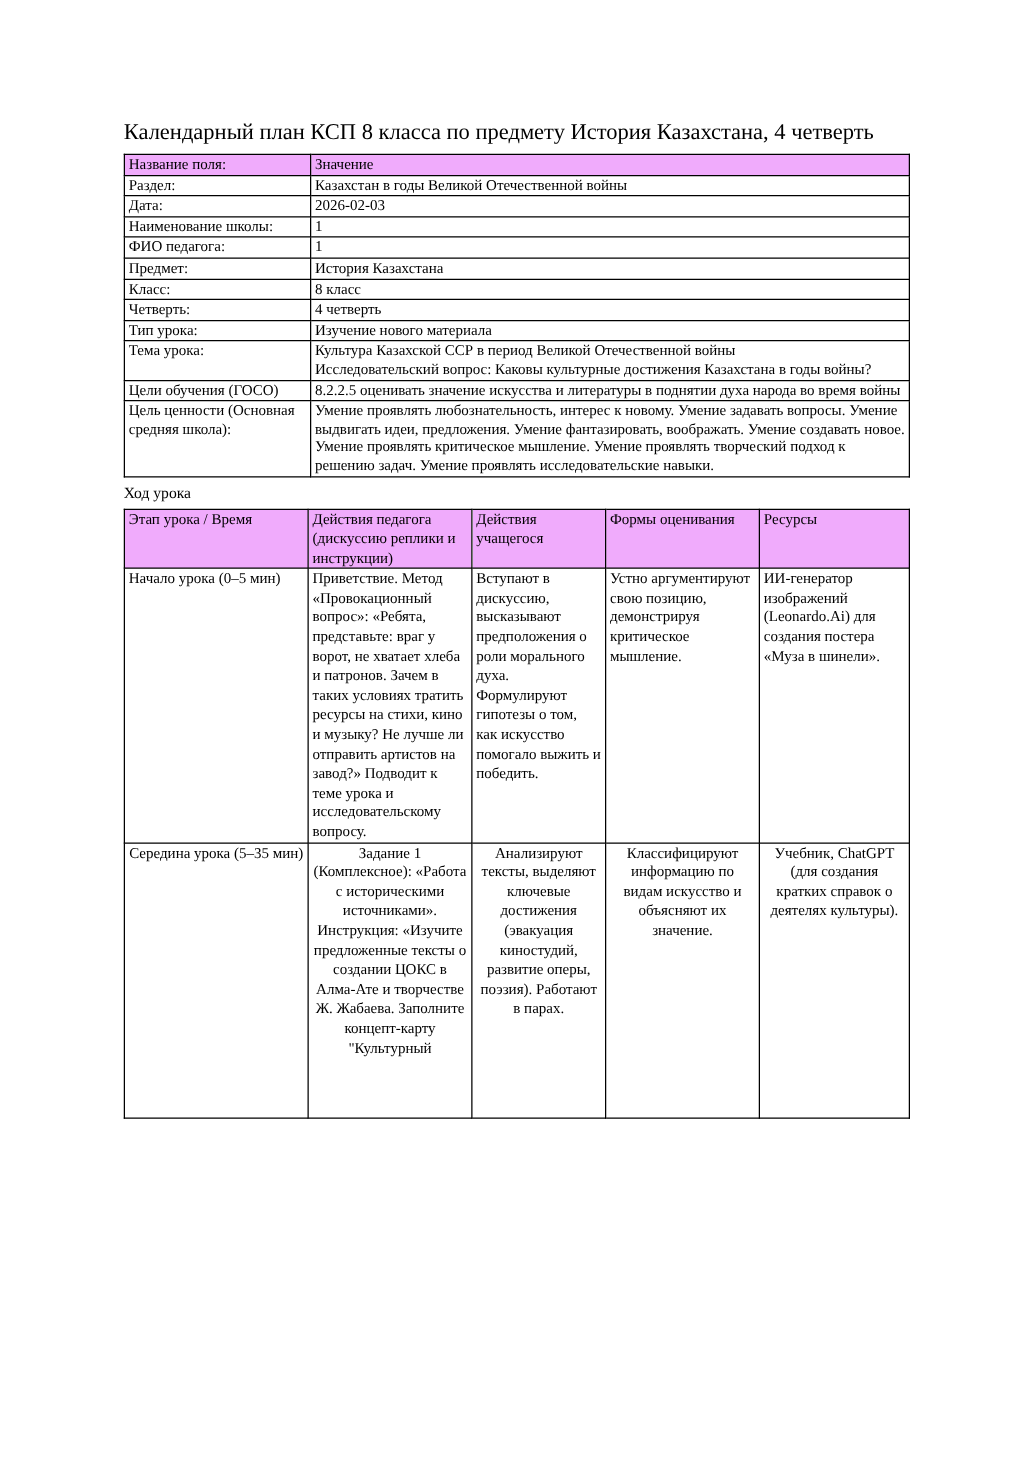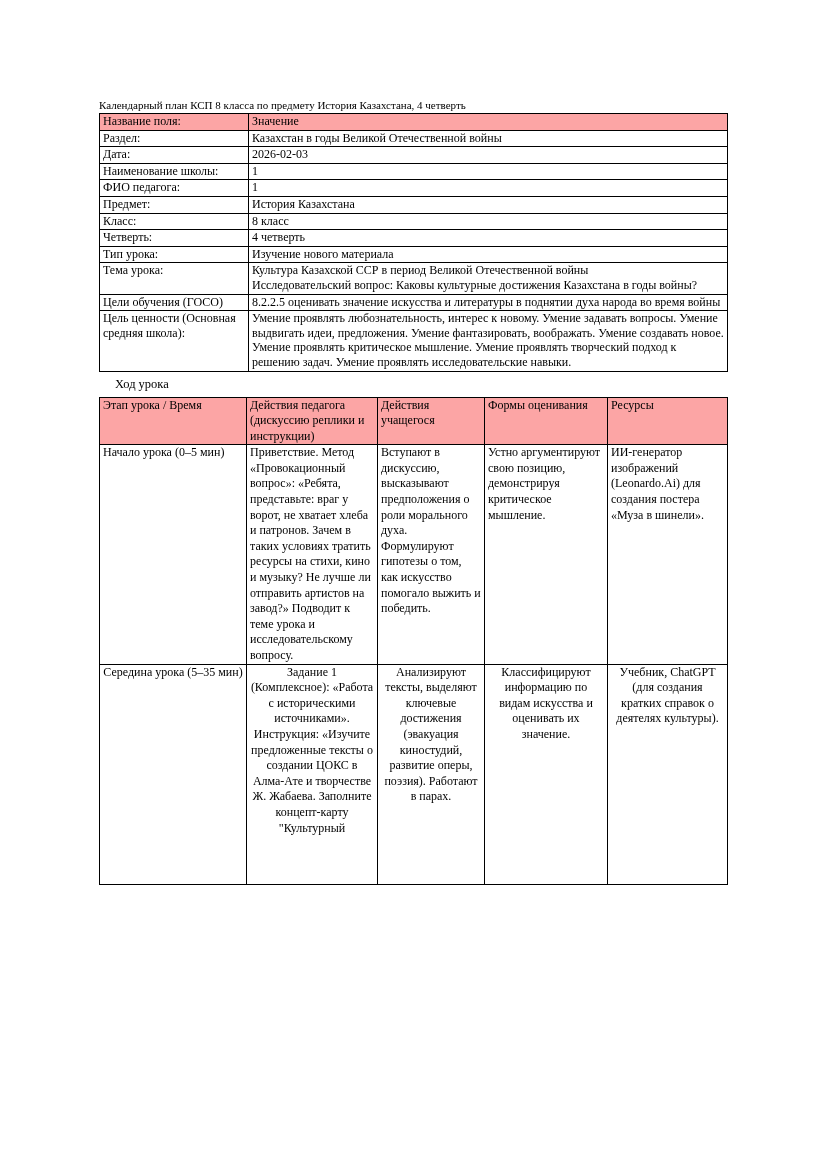--- a/index.html
+++ b/index.html
@@ -16,46 +16,47 @@
     background: #ffffff;
     overflow: hidden;
   }
   .content {
     position: absolute;
     left: 99px;
     top: 98px;
     width: 628px;
   }
   .doc-title {
-    font-size: 11px;
+    font-size: 18px;
     line-height: 15px;
+    margin-bottom: 10px;
     white-space: nowrap;
   }
   table {
     border-collapse: collapse;
     table-layout: fixed;
     width: 628px;
   }
   td {
     border: 1px solid #000000;
     vertical-align: top;
     text-align: left;
     padding: 0 3px;
     font-size: 12px;
     font-weight: normal;
     white-space: pre-line;
     overflow-wrap: break-word;
     overflow: hidden;
   }
   .info-table td { line-height: 14.6px; padding-bottom: 1px; }
-  .header-row td { background: #fca5a5; }
+  .header-row td { background: #f0abfc; }
   .section-heading {
     font-size: 12.5px;
     line-height: 14px;
-    margin: 5px 0 6px 16px;
+    margin: 5px 0 6px 0;
   }
   .lesson-table td { line-height: 15.6px; }
   .lesson-table .clip { height: 219px; overflow: hidden; text-align: center; }
 </style>
 </head>
 <body>
 
 <div class="page">
   <div class="content">
 
@@ -141,20 +142,20 @@
             <td><div>Начало урока (0–5 мин)</div></td>
             <td><div>Приветствие. Метод «Провокационный вопрос»: «Ребята, представьте: враг у ворот, не хватает хлеба и патронов. Зачем в таких условиях тратить ресурсы на стихи, кино и музыку? Не лучше ли отправить артистов на завод?» Подводит к теме урока и исследовательскому вопросу.</div></td>
             <td><div>Вступают в дискуссию, высказывают предположения о роли морального духа. Формулируют гипотезы о том, как искусство помогало выжить и победить.</div></td>
             <td><div>Устно аргументируют свою позицию, демонстрируя критическое мышление.</div></td>
             <td><div>ИИ-генератор изображений (Leonardo.Ai) для создания постера «Муза в шинели».</div></td>
           </tr>
           <tr>
             <td><div class="clip">Середина урока (5–35 мин)</div></td>
             <td><div class="clip">Задание 1 (Комплексное): «Работа с историческими источниками». Инструкция: «Изучите предложенные тексты о создании ЦОКС в Алма-Ате и творчестве Ж. Жабаева. Заполните концепт-карту "Культурный</div></td>
             <td><div class="clip">Анализируют тексты, выделяют ключевые достижения (эвакуация киностудий, развитие оперы, поэзия). Работают в парах.</div></td>
-            <td><div class="clip">Классифицируют информацию по видам искусства и оценивать их значение.</div></td>
+            <td><div class="clip">Классифицируют информацию по видам искусство и объясняют их значение.</div></td>
             <td><div class="clip">Учебник, ChatGPT (для создания кратких справок о деятелях культуры).</div></td>
           </tr>
         </tbody>
     </table>
 
   </div>
 </div>
 
 </body></html>

